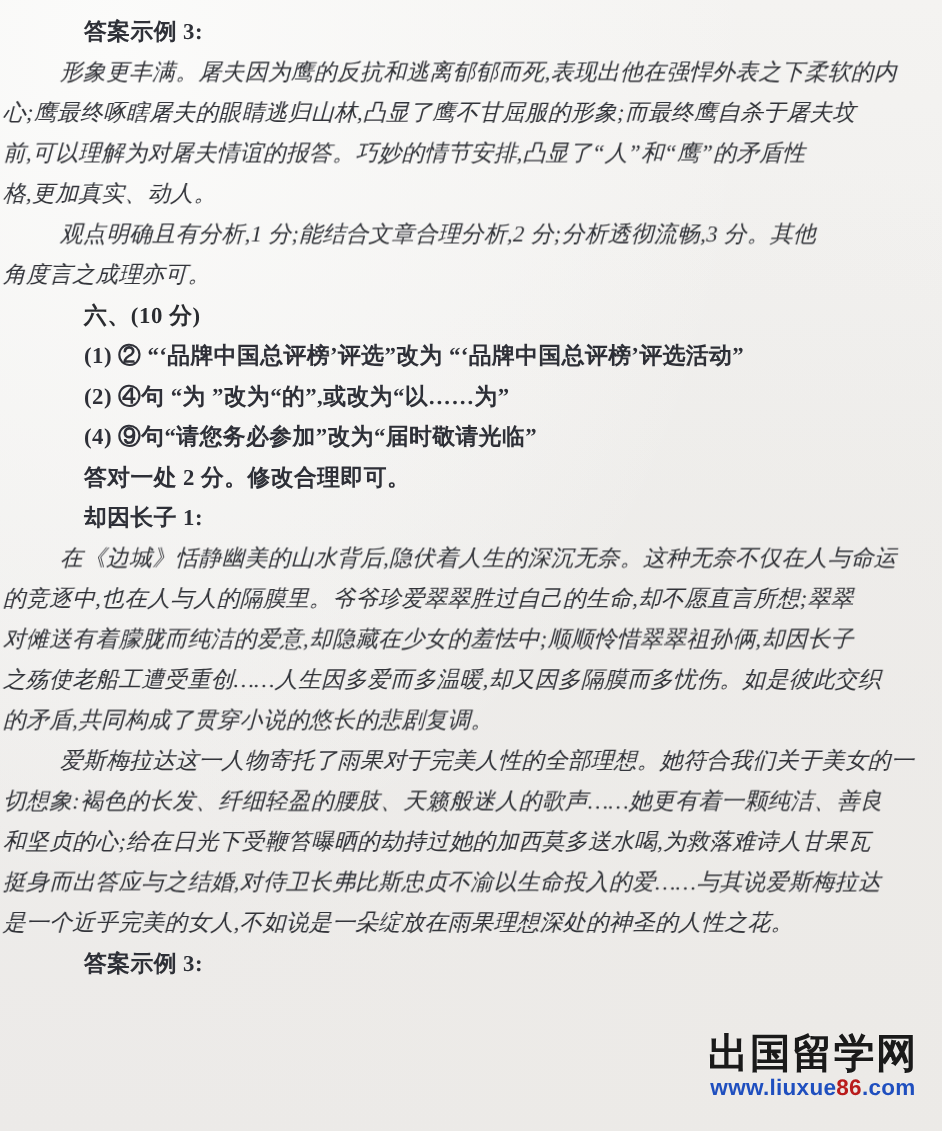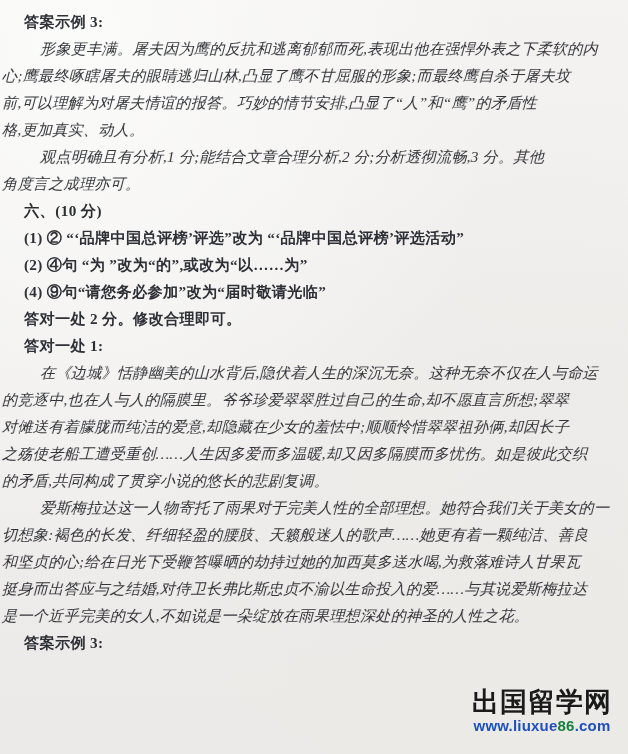--- a/index.html
+++ b/index.html
@@ -59,21 +59,21 @@
   
   .line.flush {
     padding-left: 2px;
   }
   
   .line.indent2 {
     padding-left: 40px;
   }
   
   .line.indent1 {
-    padding-left: 24px;
+    padding-left: 56px;
   }
 
   
   .line.printed {
     font-style: normal;
     transform: none;
     font-weight: 700;
     color: #1b1d22;
     letter-spacing: 0.4px;
   }
@@ -111,42 +111,42 @@
   }
   .watermark-url {
     font-family: "Liberation Sans", "DejaVu Sans", sans-serif;
     font-size: 15px;
     font-weight: 700;
     letter-spacing: 0.2px;
     line-height: 1.1;
     margin-top: 1px;
   }
   .wm-blue { color: #1f4fbf; }
-  .wm-red  { color: #15803d; }
+  .wm-red  { color: #b91c1c; }
 </style>
 </head>
 <body>
 
 <div class="scan-page"></div>
 
 <div class="page-body">
   <div class="text-flow" id="text-flow">
       <div class="line indent1 printed-light">答案示例 3:</div>
       <div class="line indent2">形象更丰满。屠夫因为鹰的反抗和逃离郁郁而死,表现出他在强悍外表之下柔软的内</div>
       <div class="line flush">心;鹰最终啄瞎屠夫的眼睛逃归山林,凸显了鹰不甘屈服的形象;而最终鹰自杀于屠夫坟</div>
       <div class="line flush">前,可以理解为对屠夫情谊的报答。巧妙的情节安排,凸显了“人”和“鹰”的矛盾性</div>
       <div class="line flush">格,更加真实、动人。</div>
       <div class="line indent2">观点明确且有分析,1 分;能结合文章合理分析,2 分;分析透彻流畅,3 分。其他</div>
       <div class="line flush">角度言之成理亦可。</div>
       <div class="line indent1 printed">六、(10 分)</div>
       <div class="line indent1 printed-light">(1) ② “‘品牌中国总评榜’评选”改为 “‘品牌中国总评榜’评选活动”</div>
       <div class="line indent1 printed-light">(2) ④句 “为 ”改为“的”,或改为“以……为”</div>
       <div class="line indent1 printed-light">(4) ⑨句“请您务必参加”改为“届时敬请光临”</div>
       <div class="line indent1 printed-light">答对一处 2 分。修改合理即可。</div>
-      <div class="line indent1 printed-light">答对一处 1:</div>
+      <div class="line indent1 printed-light">却因长子 1:</div>
       <div class="line indent2">在《边城》恬静幽美的山水背后,隐伏着人生的深沉无奈。这种无奈不仅在人与命运</div>
       <div class="line flush">的竞逐中,也在人与人的隔膜里。爷爷珍爱翠翠胜过自己的生命,却不愿直言所想;翠翠</div>
       <div class="line flush">对傩送有着朦胧而纯洁的爱意,却隐藏在少女的羞怯中;顺顺怜惜翠翠祖孙俩,却因长子</div>
       <div class="line flush">之殇使老船工遭受重创……人生因多爱而多温暖,却又因多隔膜而多忧伤。如是彼此交织</div>
       <div class="line flush">的矛盾,共同构成了贯穿小说的悠长的悲剧复调。</div>
       <div class="line indent2">爱斯梅拉达这一人物寄托了雨果对于完美人性的全部理想。她符合我们关于美女的一</div>
       <div class="line flush">切想象:褐色的长发、纤细轻盈的腰肢、天籁般迷人的歌声……她更有着一颗纯洁、善良</div>
       <div class="line flush">和坚贞的心;给在日光下受鞭笞曝晒的劫持过她的加西莫多送水喝,为救落难诗人甘果瓦</div>
       <div class="line flush">挺身而出答应与之结婚,对侍卫长弗比斯忠贞不渝以生命投入的爱……与其说爱斯梅拉达</div>
       <div class="line flush">是一个近乎完美的女人,不如说是一朵绽放在雨果理想深处的神圣的人性之花。</div>

